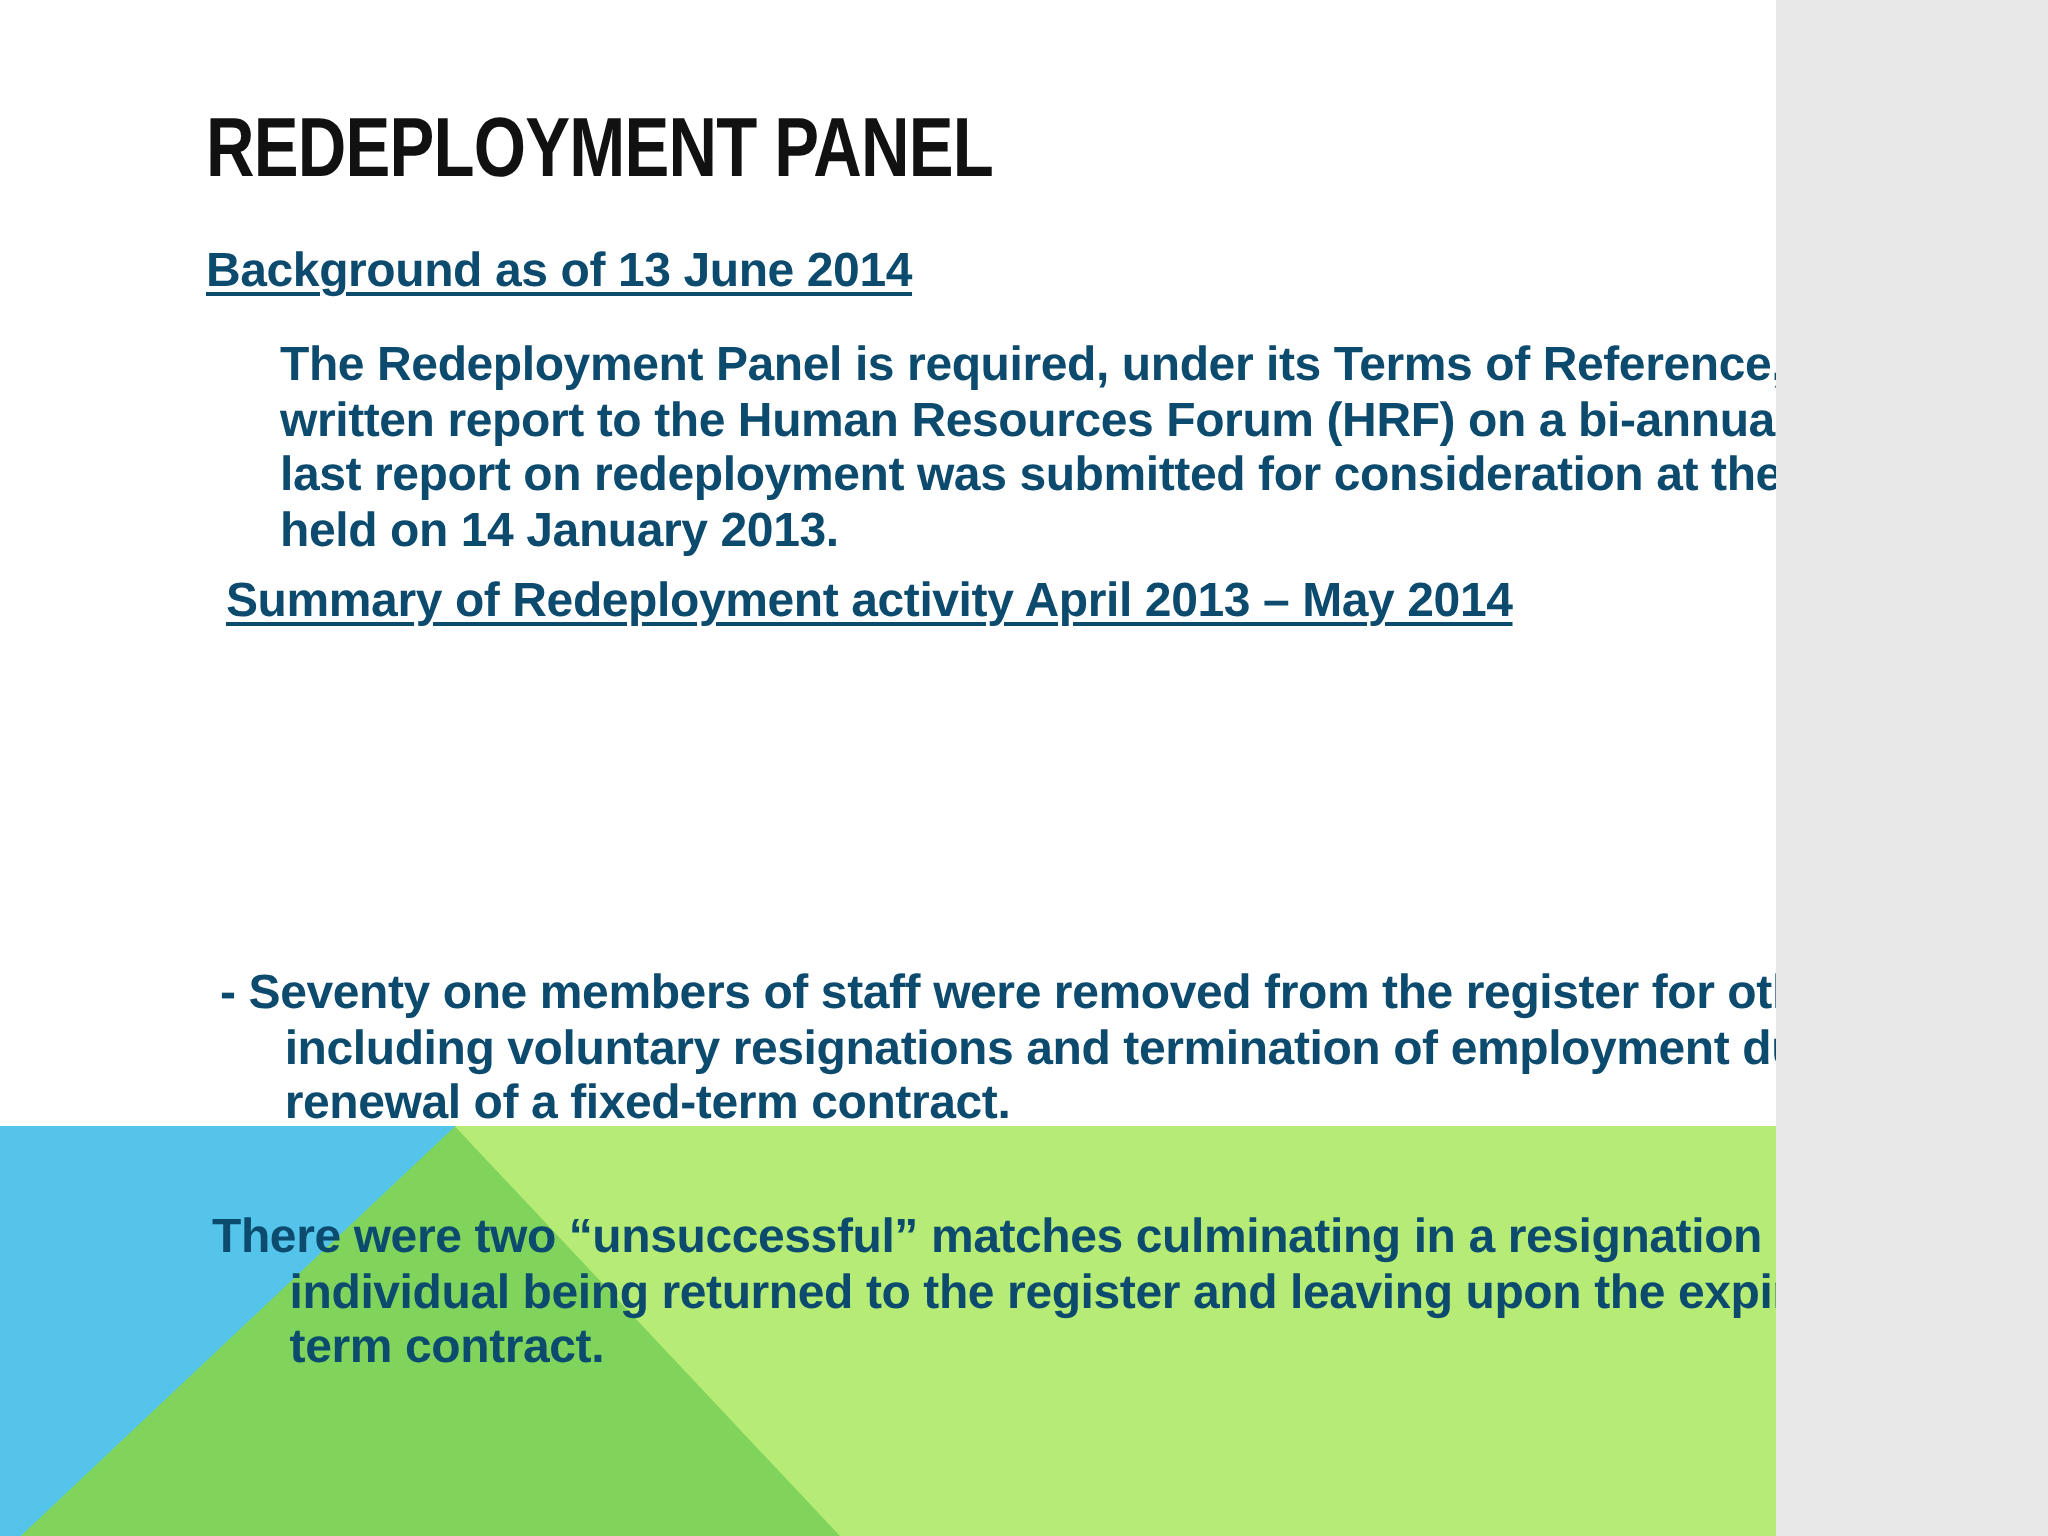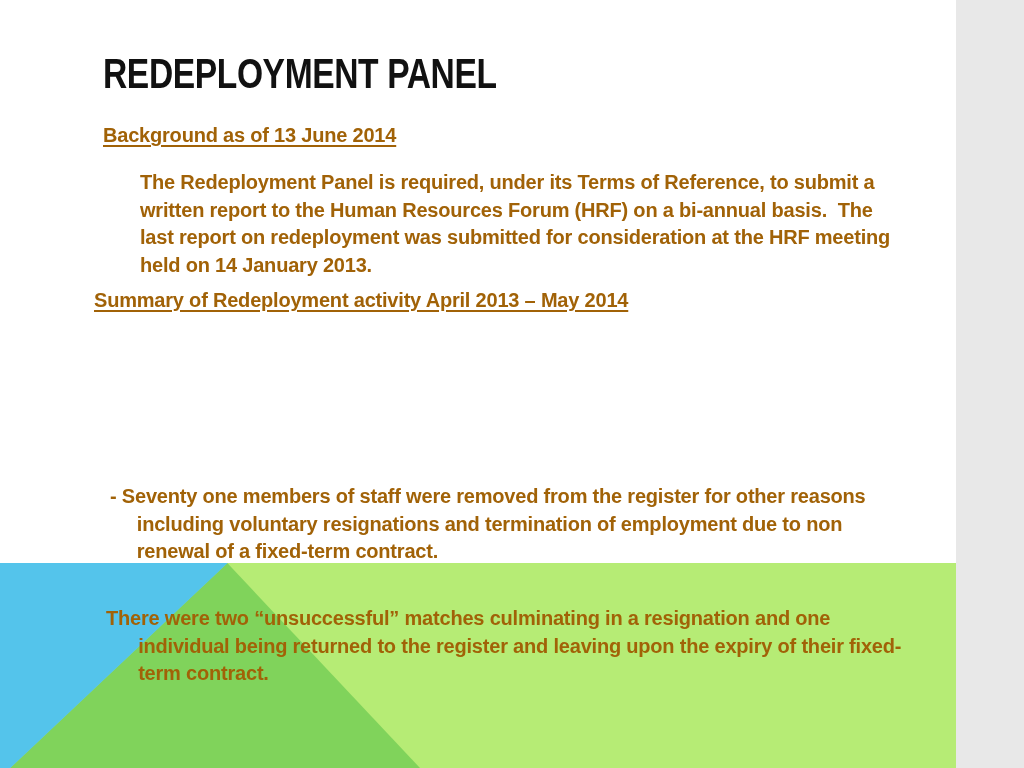--- a/index.html
+++ b/index.html
@@ -1,18 +1,18 @@
 <!DOCTYPE html>
 <html><head>
 <meta charset="utf-8">
 <style>
   html, body { margin: 0; padding: 0; background: #e8e8e8; }
   .slide {
     position: relative;
-    width: 956px;
+    width: 888px;
     height: 768px;
     background: #ffffff;
     overflow: hidden;
     font-family: "Liberation Sans", sans-serif;
     color: #111111;
   }
   
   .band {
     position: absolute;
     left: 0; top: 563px;
@@ -41,35 +41,35 @@
     line-height: 42px;
     font-weight: 700;
     letter-spacing: -0.5px;
     white-space: pre;
     transform: scaleX(0.80);
     transform-origin: 0 0;
     color: #111111;
   }
   .txt {
     position: absolute;
-    font-size: 20px;
+    font-size: 24px;
     line-height: 27.5px;
     font-weight: 700;
     letter-spacing: -0.2px;
     white-space: pre;
-    color: #a16207;
+    color: #0c4a6e;
   }
   .underline {
     text-decoration: underline;
     text-decoration-thickness: 2px;
     text-underline-offset: 3px;
   }
   .h1   { left: 103px; top: 122px; }
   .p1   { left: 140px; top: 169px; }
-  .h2   { left: 94px; top: 287px; }
+  .h2   { left: 113px; top: 287px; }
   .b1   { left: 112px; top: 323px; }
   .b2   { left: 112px; top: 402px; }
   .b3   { left: 110px; top: 483px; }
   .p2   { left: 106px; top: 575px; margin-top: 30px; }
 </style>
 </head>
 <body>
 
 <div class="slide">
 

